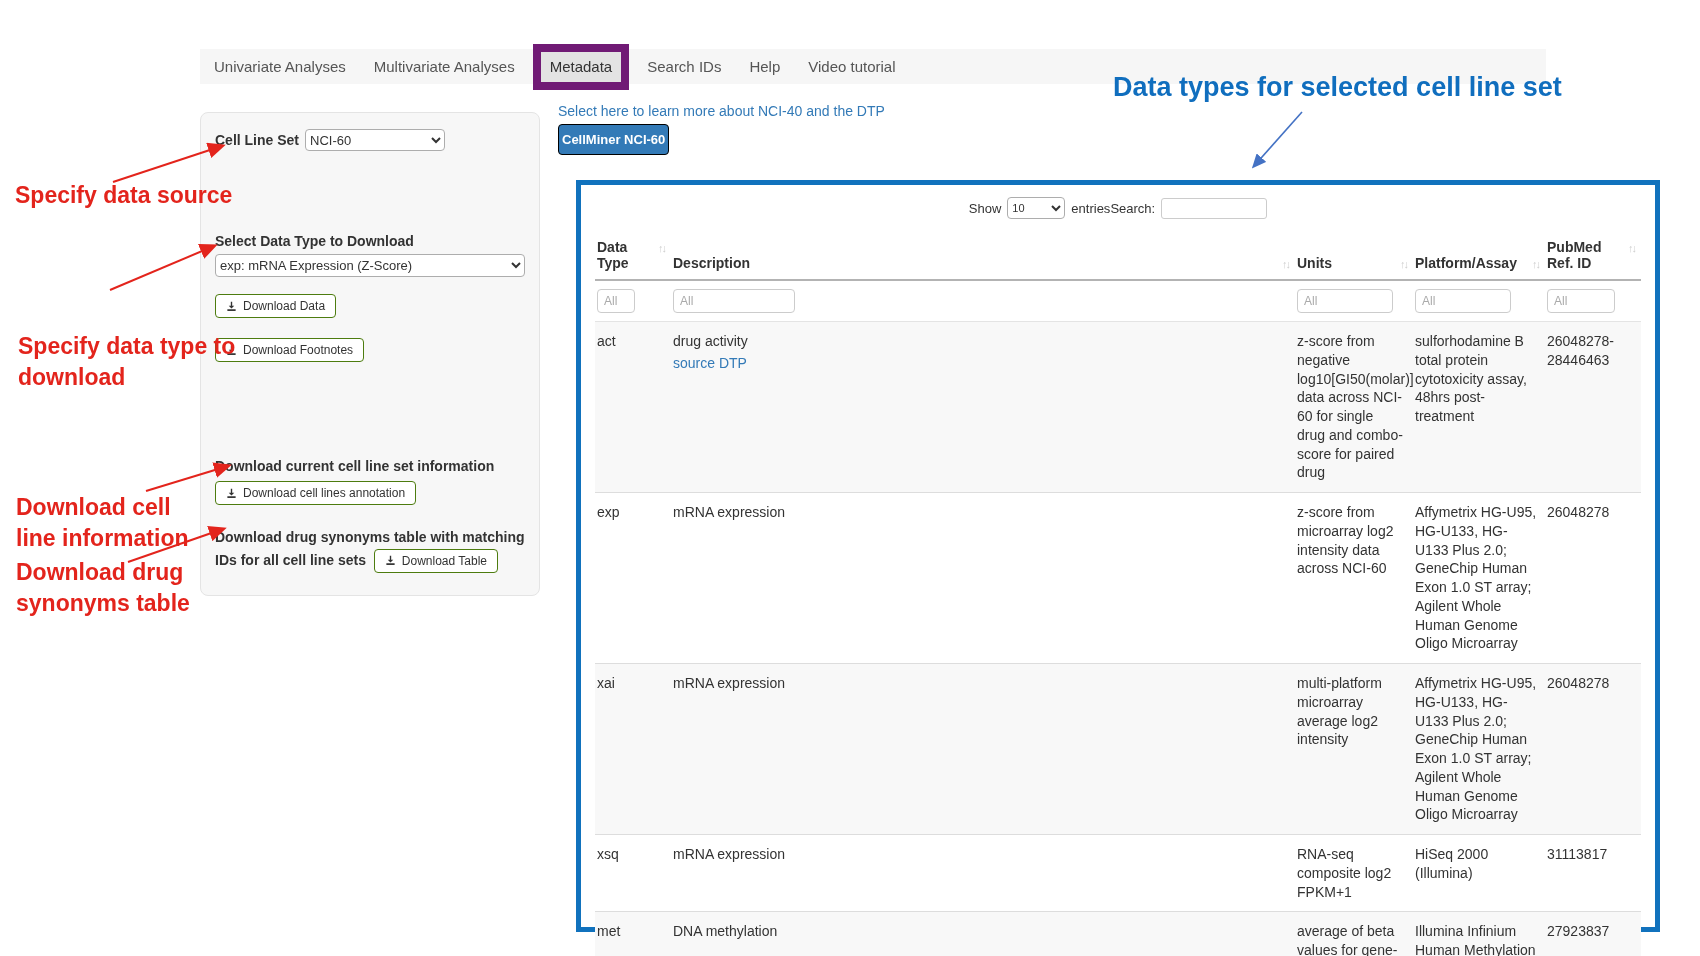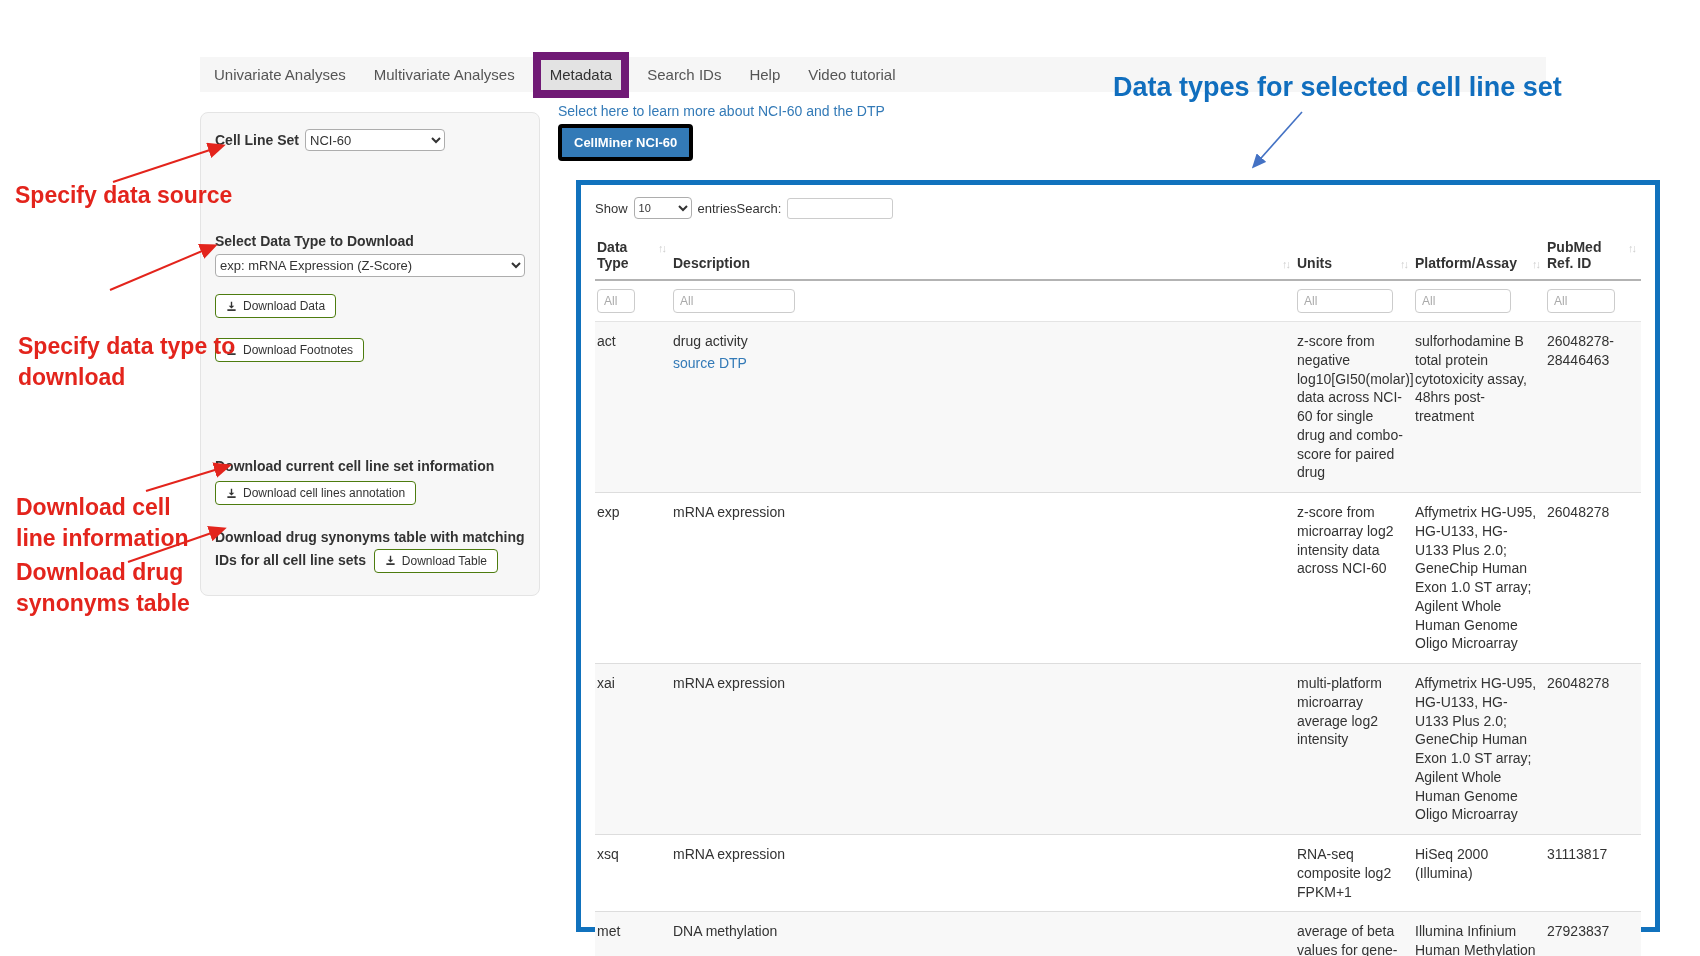--- a/index.html
+++ b/index.html
@@ -1,21 +1,21 @@
 <!DOCTYPE html>
 <html><head>
 <meta charset="utf-8">
 <style>
   * { box-sizing: border-box; margin: 0; padding: 0; }
   html,body { width:1700px; height:956px; background:#ffffff;
     font-family:"Liberation Sans","DejaVu Sans",sans-serif; color:#333; }
   #page { position:relative; width:1700px; height:956px; overflow:hidden; }
 
   
-  .navbar { position:absolute; left:200px; top:57px; width:1346px; height:35px;
+  .navbar { position:absolute; left:200px; top:49px; width:1346px; height:35px;
     background:#f6f6f6; display:flex; align-items:center; overflow:visible; }
   .nav-item { font-size:15px; color:#555; padding:8px 14px; white-space:nowrap; cursor:pointer; }
   .nav-item-active-wrap { border:8px solid #701a75; background:#e3e3e3; margin:0 4px; padding:6px 9px;
     position:relative; z-index:3; }
   .nav-item-active-wrap .nav-item { padding:0; color:#333; }
 
   
   .panel { position:absolute; left:200px; top:112px; width:340px; height:484px;
     background:#f7f7f7; border:1px solid #e4e4e4; border-radius:8px; padding:16px 14px; }
   .panel .row1 { display:flex; align-items:center; gap:6px; }
@@ -40,27 +40,27 @@
   .red-note { position:absolute; color:#e3241c; font-weight:bold; font-size:23px;
     line-height:1.35; }
   .blue-heading { position:absolute; left:1113px; top:72px; color:#106ebe;
     font-weight:bold; font-size:27px; white-space:nowrap; z-index:4; }
   #arrows { position:absolute; left:0; top:0; width:1700px; height:956px;
     pointer-events:none; z-index:5; }
 
   
   .learn-link { position:absolute; left:558px; top:103px; font-size:14px; color:#337ab7; cursor:pointer; }
   .cellminer-btn { position:absolute; left:558px; top:124px; background:#337ab7;
-    color:#fff; font-weight:bold; font-size:13px; border:4px solid #000000;
-    border-radius:4px; padding:7px 12px; cursor:pointer; }
+    color:#fff; font-weight:bold; font-size:13px; border:1px solid #000000;
+    border-radius:4px; padding:7px 3px; cursor:pointer; }
 
   
   .bluebox { position:absolute; left:576px; top:180px; width:1084px; height:752px;
     border:5px solid #1172bd; background:#fff; padding:12px 14px; }
-  .controls { display:flex; justify-content:flex-start; align-items:center; font-size:13px; color:#333; }
+  .controls { display:flex; justify-content:center; align-items:center; font-size:13px; color:#333; }
   .show-group { display:flex; align-items:center; gap:6px; }
   .sel-entries { width:58px; font-size:11px; }
   .search-group { display:flex; align-items:center; gap:6px; }
   .search-input { width:106px; height:21px; border:1px solid #ccc; border-radius:3px; padding:2px 5px; font-size:12px; }
 
   table.meta { width:100%; border-collapse:collapse; table-layout:fixed; margin-top:16px; }
   th { text-align:left; vertical-align:bottom; font-size:14px; font-weight:bold; color:#333;
     padding:4px 6px 8px 2px; border-bottom:2px solid #b3b3b3; cursor:pointer; }
   .sort { float:right; color:#cfcfcf; font-size:11px; letter-spacing:-2px; padding-top:3px; }
   .filter-row td { padding:8px 6px 8px 2px; border-bottom:1px solid #e4e4e4; }
@@ -161,21 +161,21 @@
         <polygon points="0 0, 9 4, 0 8" fill="#4472c4"></polygon>
       </marker>
     </defs>
     <line x1="113" y1="182" x2="222" y2="146" stroke="#e3241c" stroke-width="2" marker-end="url(#redhead)"></line>
     <line x1="110" y1="290" x2="214" y2="246" stroke="#e3241c" stroke-width="2" marker-end="url(#redhead)"></line>
     <line x1="146" y1="491" x2="228" y2="466" stroke="#e3241c" stroke-width="2" marker-end="url(#redhead)"></line>
     <line x1="128" y1="562" x2="223" y2="529" stroke="#e3241c" stroke-width="2" marker-end="url(#redhead)"></line>
     <line x1="1302" y1="112" x2="1254" y2="166" stroke="#4472c4" stroke-width="1.6" marker-end="url(#bluehead)"></line>
   </svg>
 
-  <div class="learn-link">Select here to learn more about NCI-60 and the DTP</div>
+  <div class="learn-link">Select here to learn more about NCI-40 and the DTP</div>
   <button class="cellminer-btn">CellMiner NCI-60</button>
 
   <div class="bluebox">
     <div class="controls">
       <div class="show-group">
         <span>Show</span>
         <select class="sel-entries">
           <option>10</option>
         </select>
         <span>entries</span>

